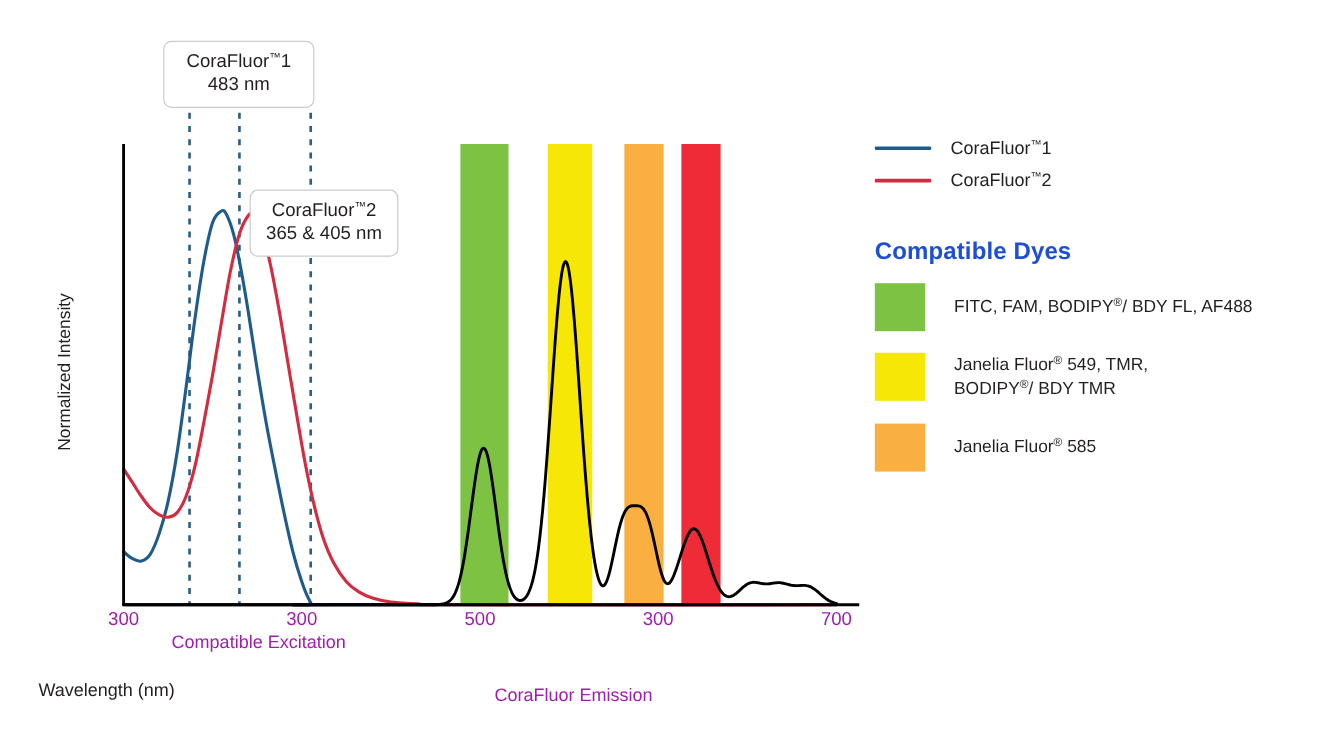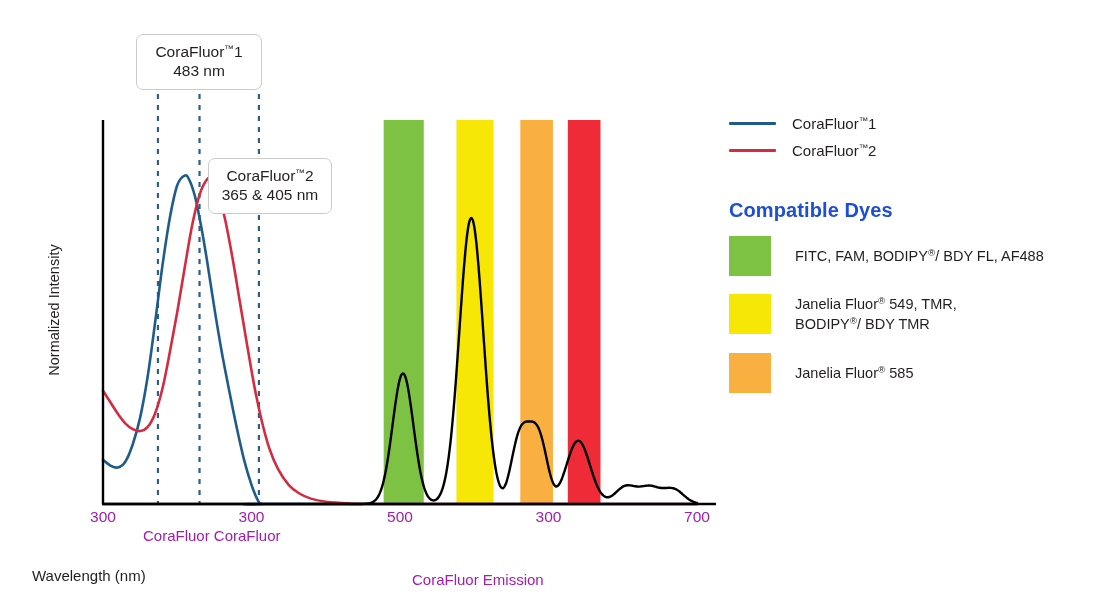--- a/index.html
+++ b/index.html
@@ -199,21 +199,21 @@
 
   <div class="callout" id="callout-cf2">
     <span class="ln"><span>CoraFluor</span><sup class="tm">™</sup><span>2</span></span>
     <span class="ln">365 &amp; 405 nm</span>
   </div>
 
   <div id="ylabel">Normalized Intensity</div>
 
   <div id="xaxis-title">Wavelength (nm)</div>
 
-  <div class="axis-text" id="label-excitation">CoraFluor CoraFluor</div>
+  <div class="axis-text" id="label-excitation">Compatible Excitation</div>
   <div class="axis-text" id="label-emission">CoraFluor Emission</div>
 
   <div id="tick-layer">
       <div class="axis-text tick-label" style="left: 73px; top: 508px; width: 60px; text-align: center;">300</div>
       <div class="axis-text tick-label" style="left: 221.5px; top: 508px; width: 60px; text-align: center;">300</div>
       <div class="axis-text tick-label" style="left: 370px; top: 508px; width: 60px; text-align: center;">500</div>
       <div class="axis-text tick-label" style="left: 518.5px; top: 508px; width: 60px; text-align: center;">300</div>
       <div class="axis-text tick-label" style="left: 667px; top: 508px; width: 60px; text-align: center;">700</div>
     </div>
 

